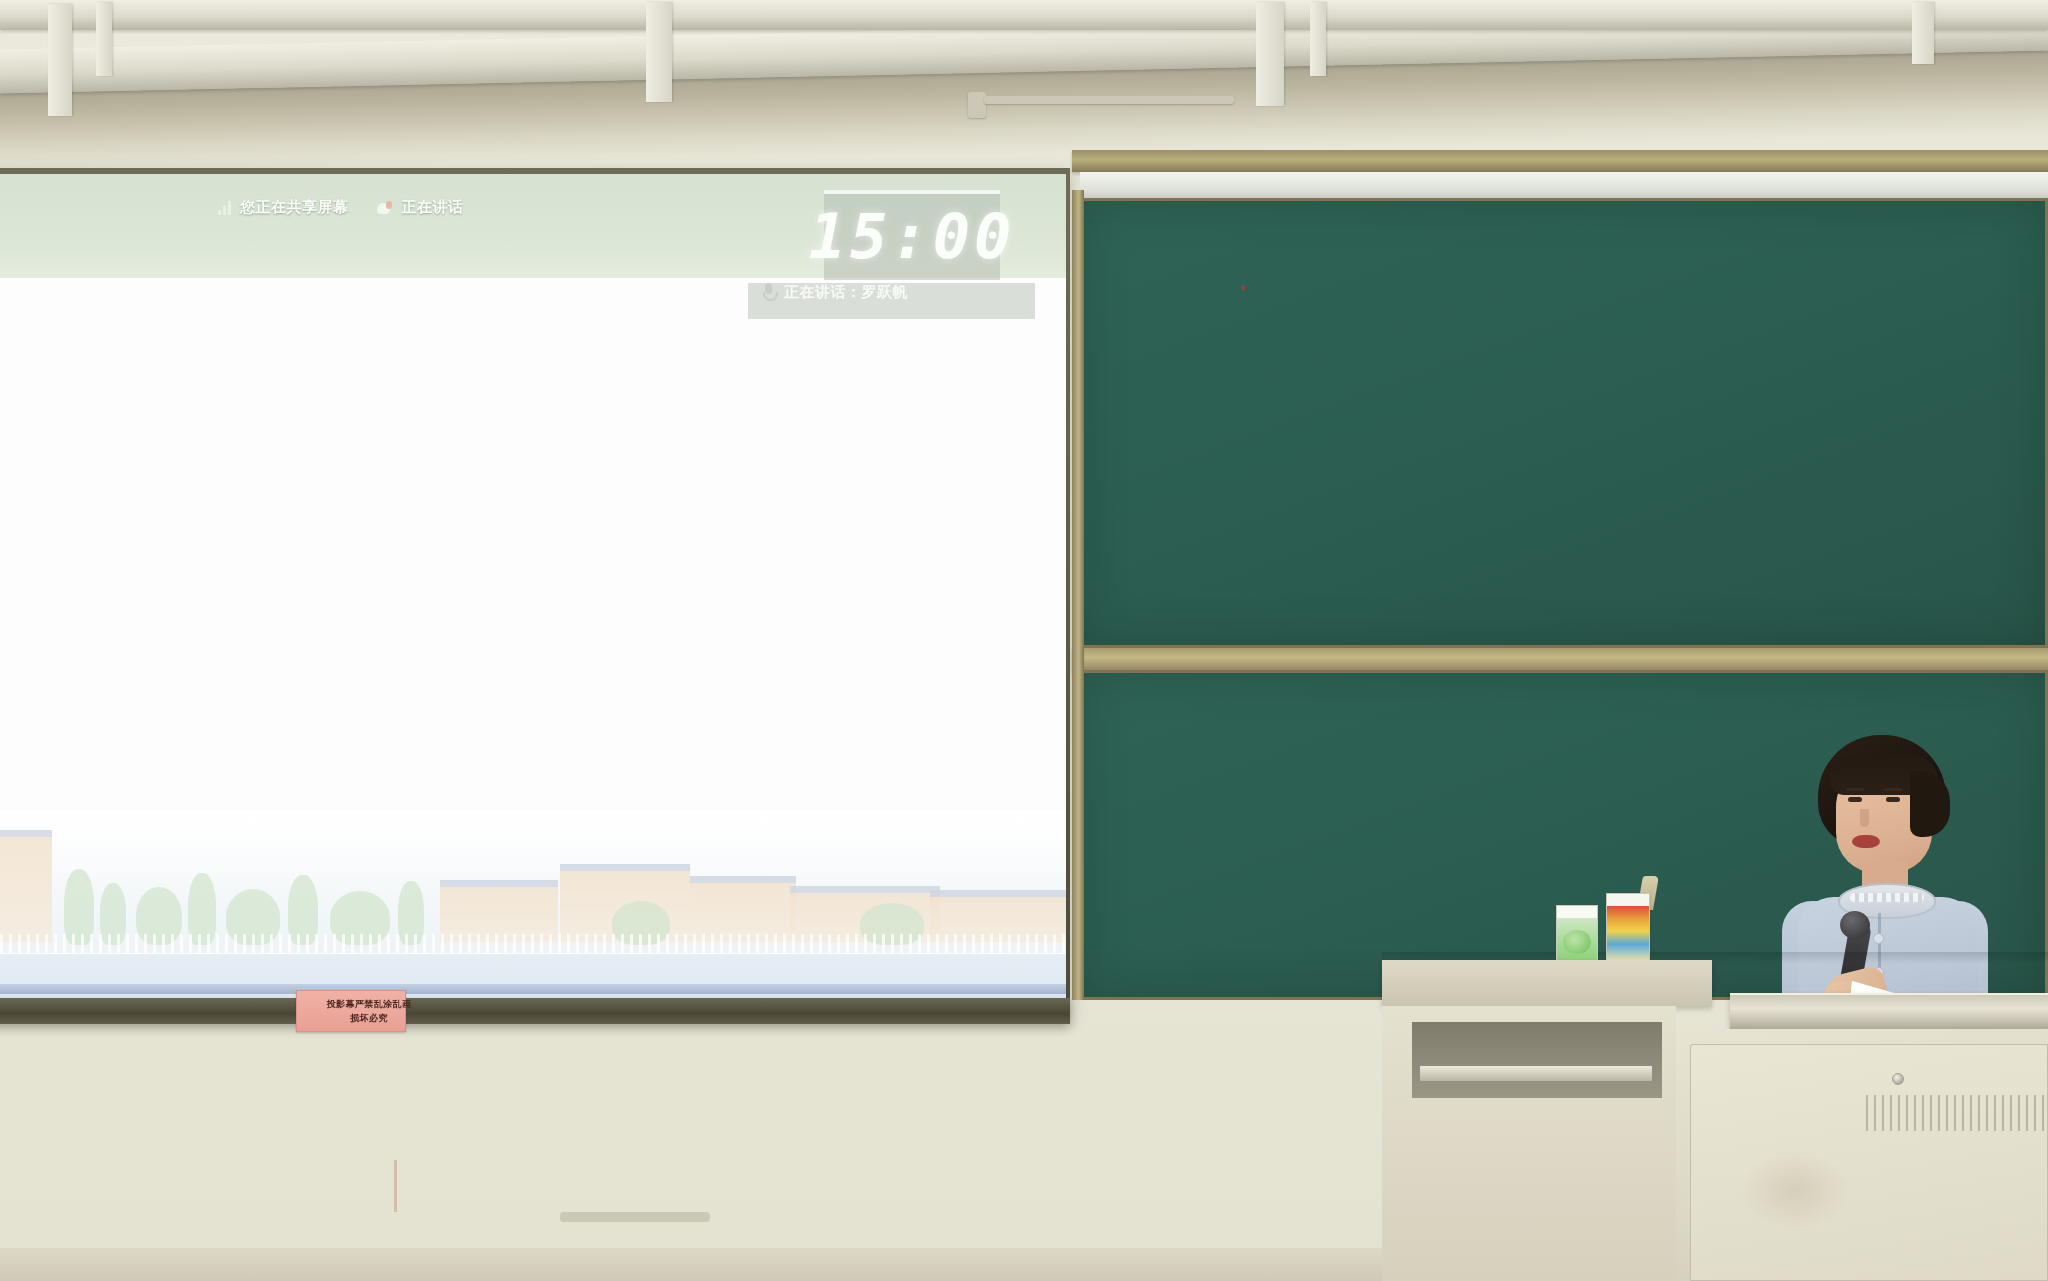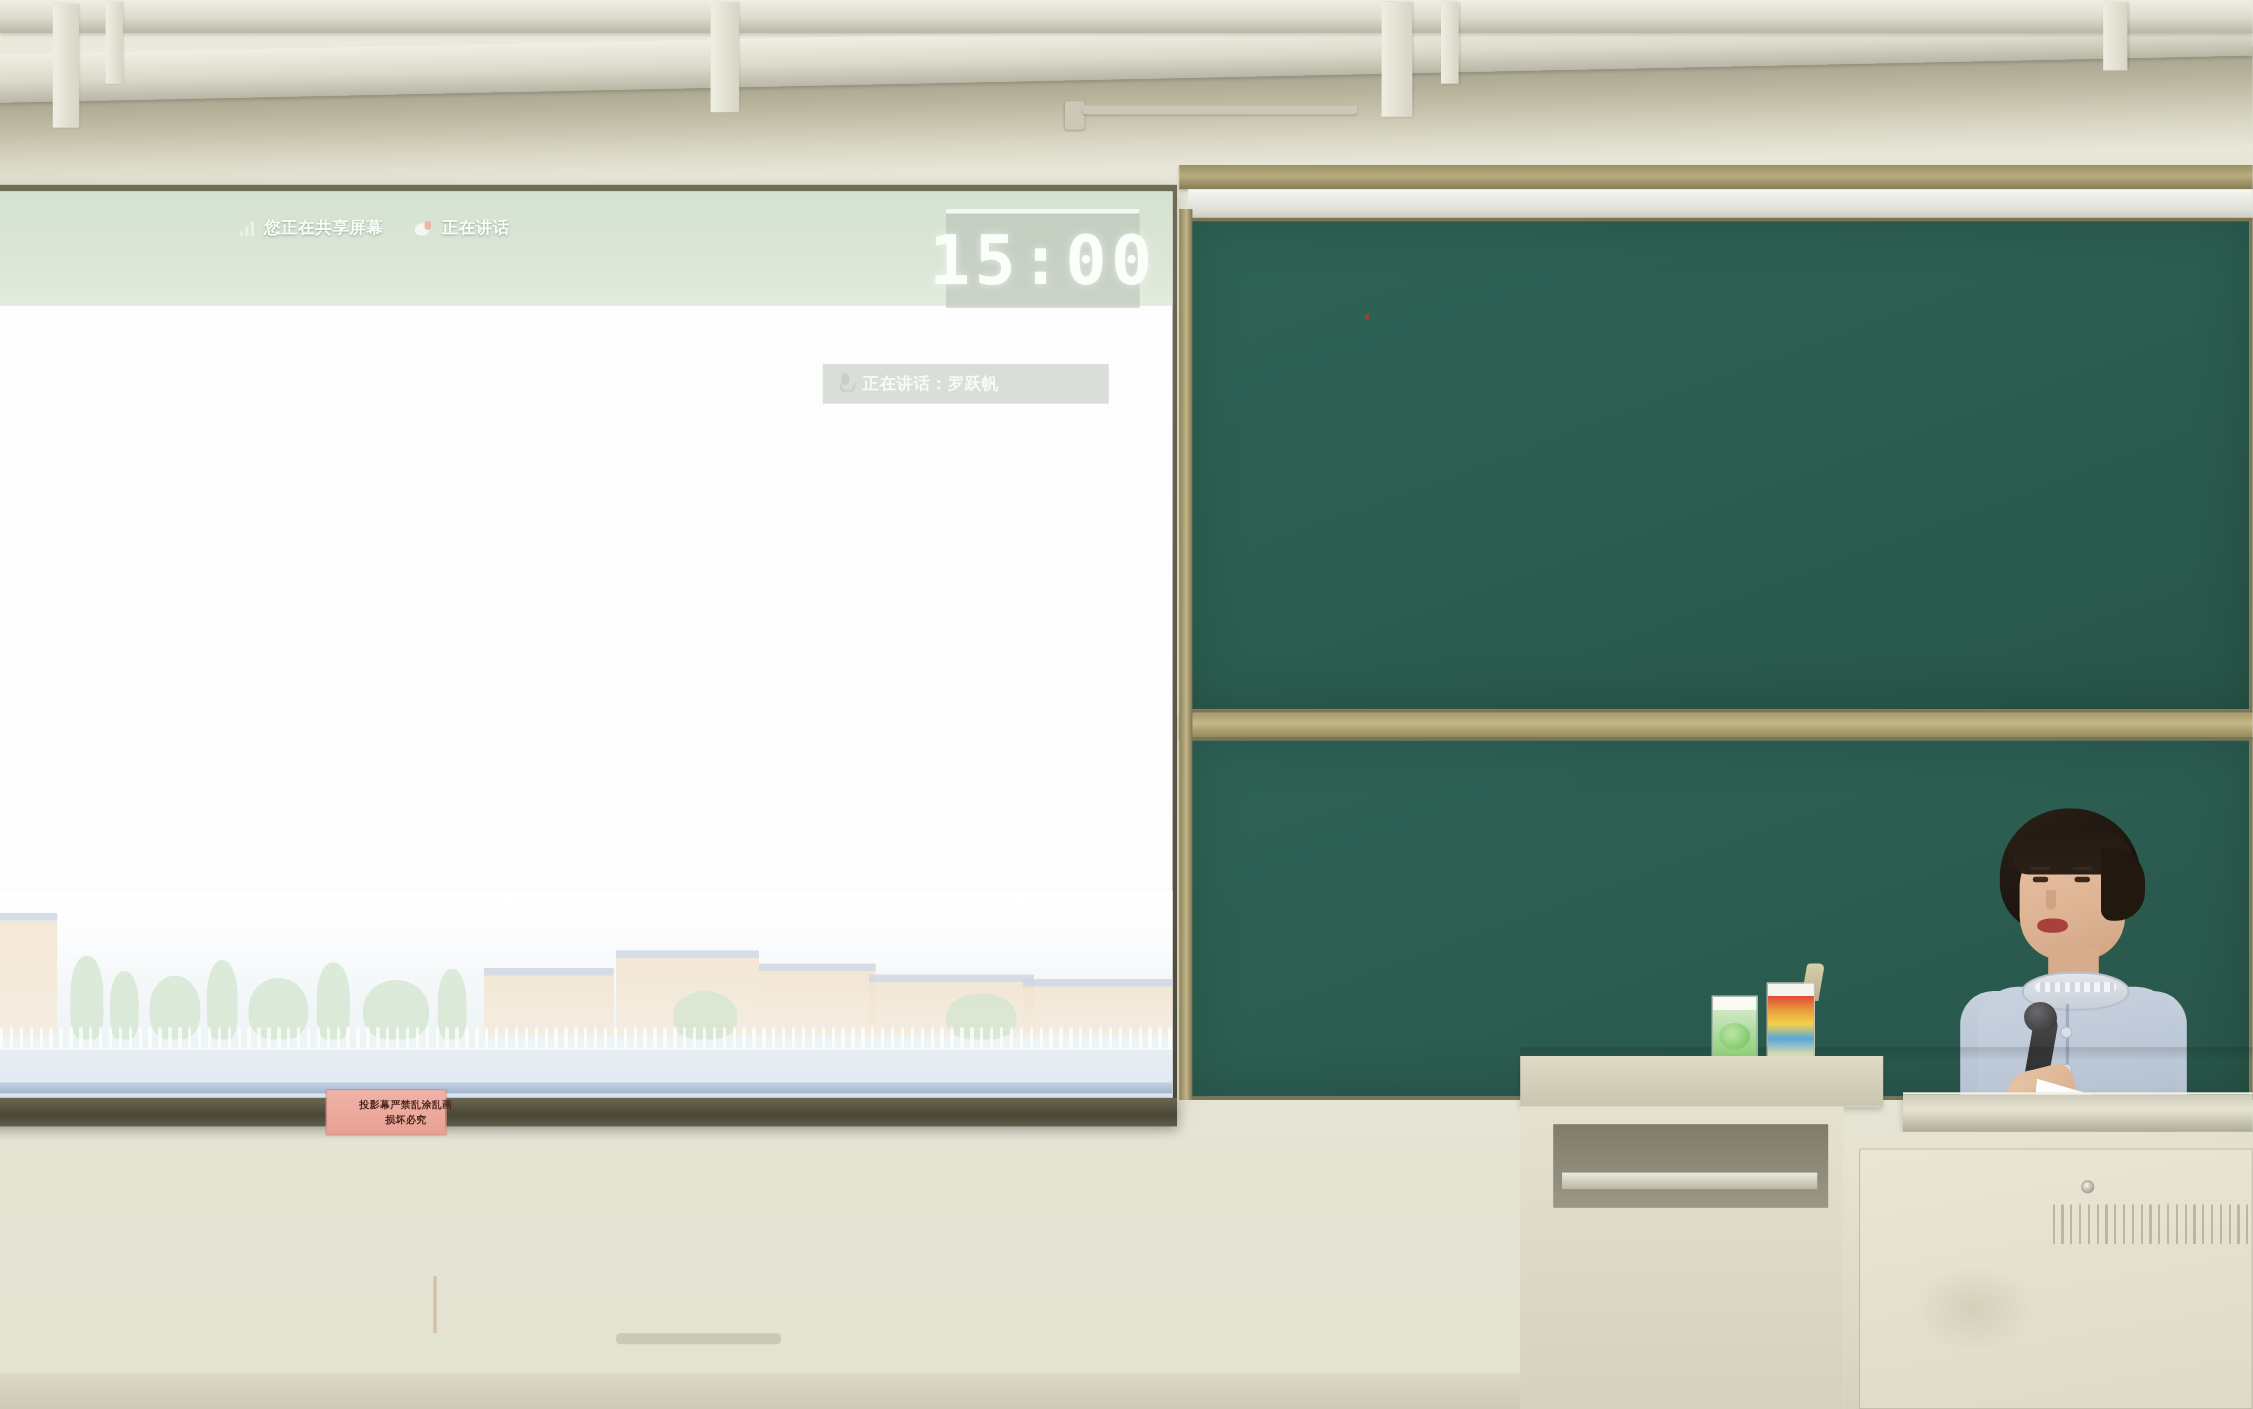--- a/index.html
+++ b/index.html
@@ -45,29 +45,29 @@
   .bars-icon i:nth-child(1){height:5px}
   .bars-icon i:nth-child(2){height:9px}
   .bars-icon i:nth-child(3){height:14px}
   .hand-icon{ width:18px; height:16px; position:relative; }
   .hand-icon::before{ content:""; position:absolute; left:2px; top:3px; width:13px; height:11px;
       background:#f2f7f0; border-radius:7px 7px 5px 5px; }
   .hand-icon::after{ content:""; position:absolute; left:11px; top:1px; width:6px; height:8px;
       background:#e7b7a8; border-radius:3px; }
 
   
-  .timer-panel{ position:absolute; left:860px; top:190px; width:176px; height:90px;
+  .timer-panel{ position:absolute; left:824px; top:190px; width:176px; height:90px;
       background:rgba(178,186,176,.50); border-top:4px solid rgba(255,255,255,.82);
-      z-index:6; display:flex; align-items:center; justify-content:center; }
+      z-index:6; display:flex; align-items:center; justify-content:center;font-style:italic; }
   .timer-text{ font-family:"DejaVu Sans Mono","Liberation Mono",monospace;
       font-size:62px; font-weight:700; letter-spacing:4px; color:#fbfffa;
       text-shadow:0 0 8px rgba(255,255,255,.55); line-height:1; }
-  .speaker-strip{ position:absolute; left:748px; top:283px; width:260px; height:36px;
-      background:rgba(176,184,174,.45); display:flex; align-items:center; gap:9px;
-      padding-left:14px; z-index:6;margin-top:48px; }
+  .speaker-strip{ position:absolute; left:748px; top:283px; width:287px; height:36px;
+      background:rgba(176,184,174,.45); display:flex; gap:9px;
+      padding-left:14px; z-index:6; }
   .mic-icon{ width:13px; height:20px; position:relative; flex:none; }
   .mic-icon::before{ content:""; position:absolute; left:3px; top:0; width:7px; height:11px;
       background:#c9cfc6; border-radius:4px; }
   .mic-icon::after{ content:""; position:absolute; left:1px; top:9px; width:11px; height:7px;
       border:2px solid #c9cfc6; border-top:none; border-radius:0 0 7px 7px; }
   .speaker-text{ color:#f7faf6; font-size:15px; font-weight:700; letter-spacing:.5px; }
 
   
   .slide-title{ position:absolute; width:100%; text-align:center; color:#f0d7c5;
       font-weight:800; line-height:1.12; text-shadow:0 1px 1px rgba(235,210,190,.5); }

